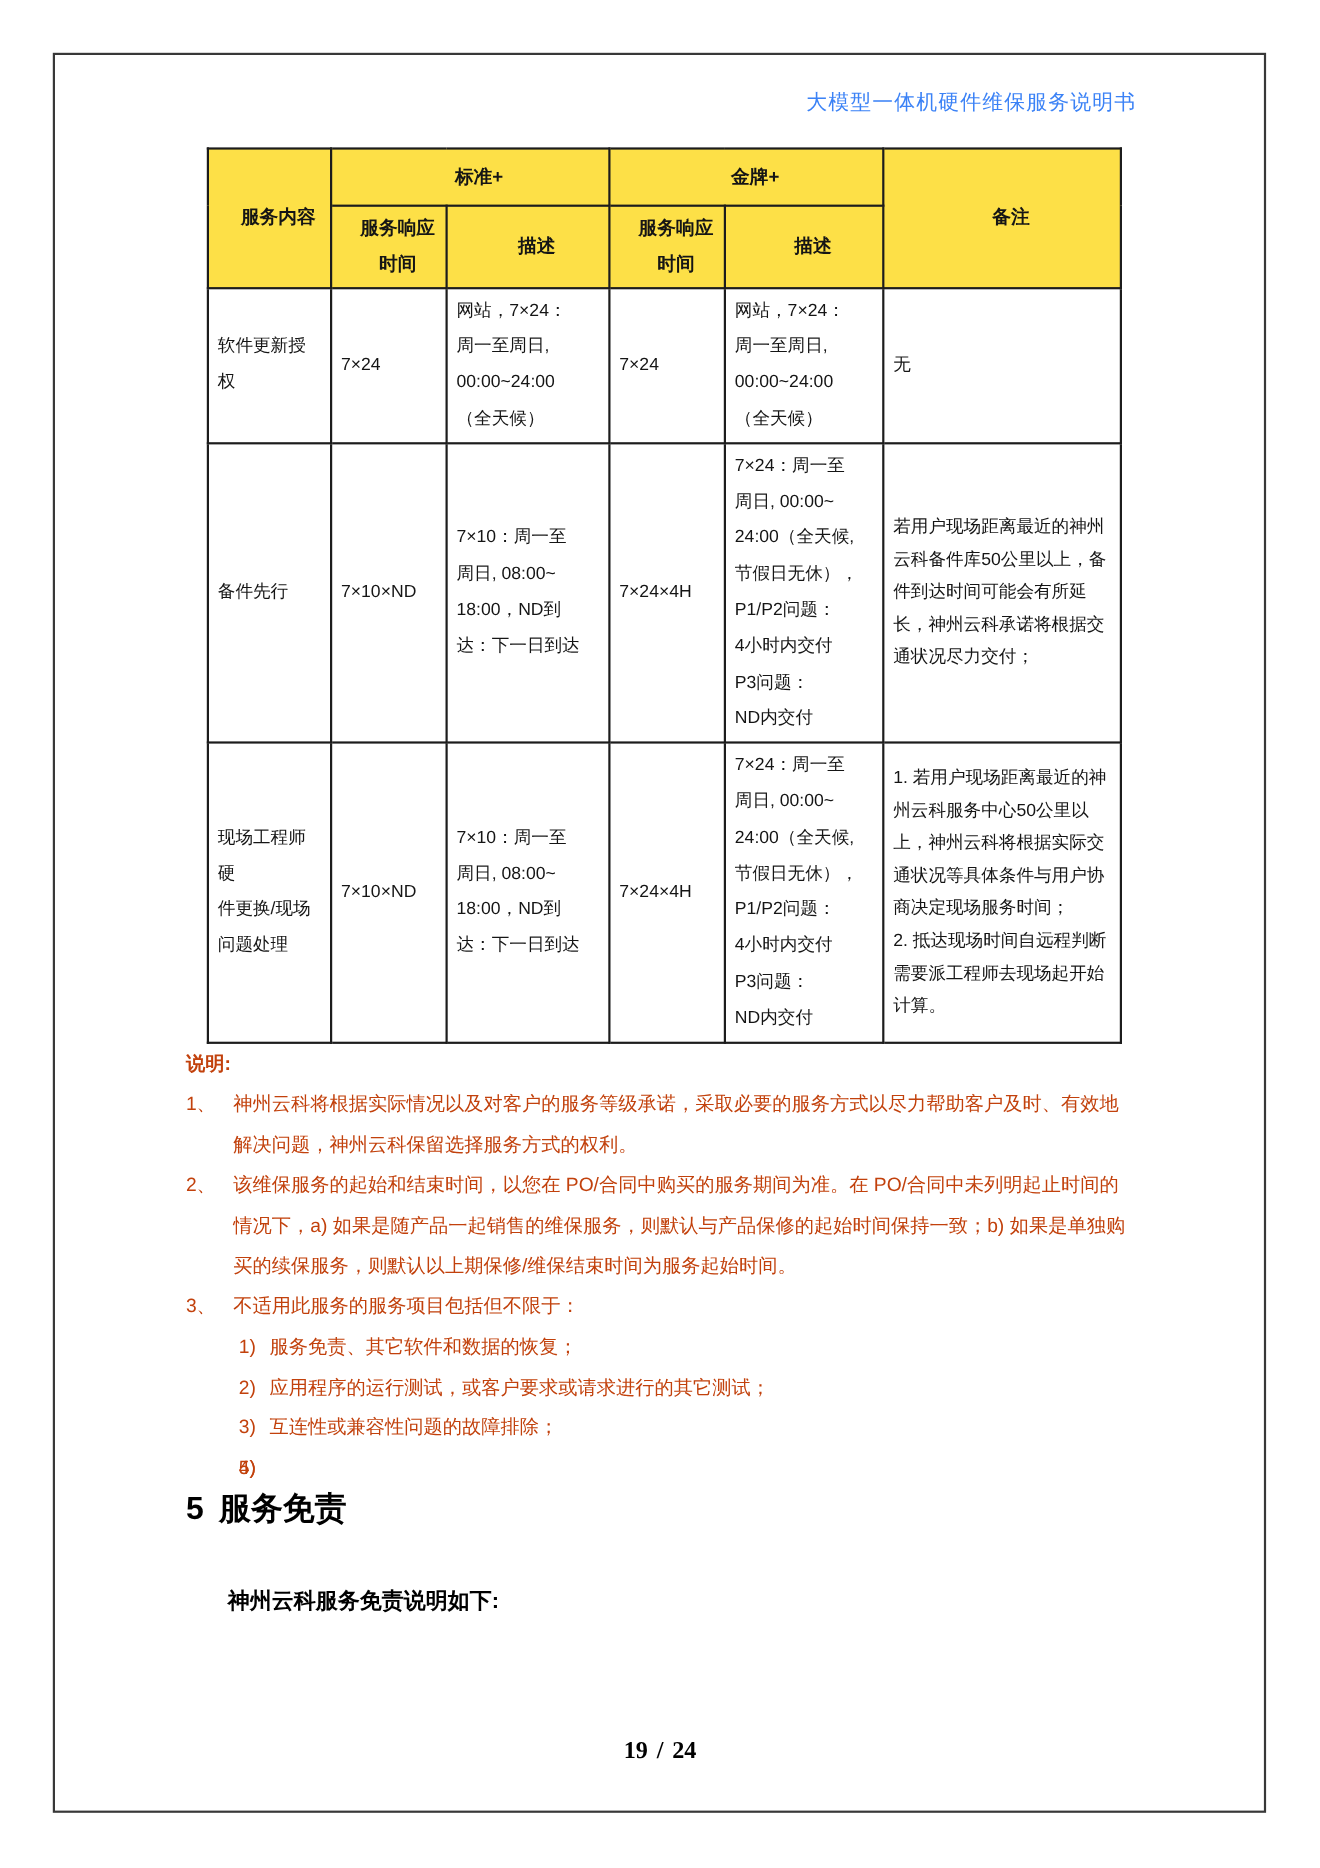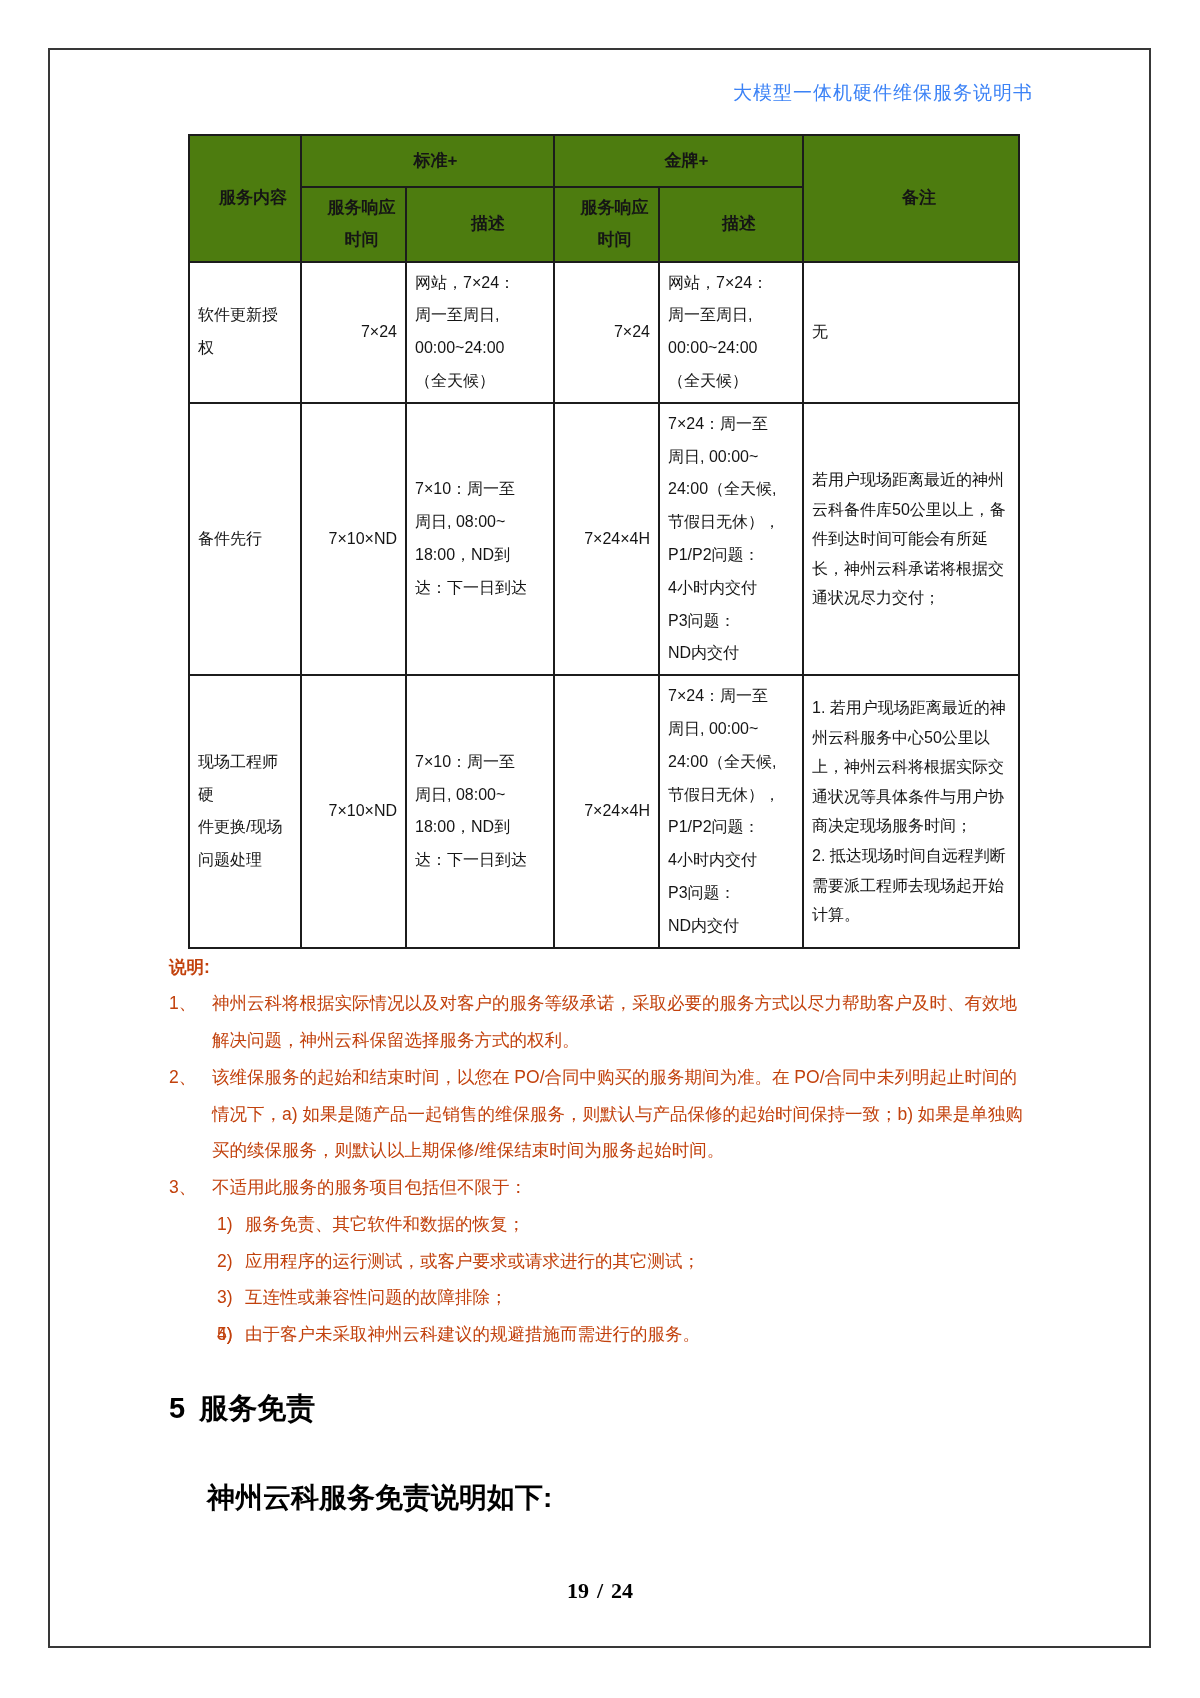--- a/index.html
+++ b/index.html
@@ -20,43 +20,43 @@
   }
   table.svc {
     border-collapse:collapse; table-layout:fixed; width:830px;
     margin:28px 0 0 19px; border:2px solid #1c1c1c;
   }
   table.svc th, table.svc td {
     border:2px solid #1c1c1c; font-size:16px; padding:4px 8px;
     vertical-align:middle; word-break:break-all;
   }
   table.svc thead th {
-    background:#4d7c0f; font-weight:bold; text-align:center;
+    background:#fde047; font-weight:bold; text-align:center;
     font-size:17px; line-height:1.9; white-space:pre-line;padding-left:24px;
   }
   .band1 th { height:52px; }
   .band2 th { height:58px; }
   td.service-cell { text-align:left; line-height:2.05; white-space:pre-line; padding-left:7px; padding-right:4px; }
-  td.resp  { text-align:right; line-height:2.0; }
+  td.resp  { text-align:left; line-height:2.0; }
   td.desc  { text-align:left; white-space:pre-line; line-height:2.05; }
   td.remark{ text-align:left; white-space:pre-line; line-height:1.85; font-size:15.5px; }
   tr.row1 td { height:118px; }
   .notes { font-size:17.5px; line-height:2.1; color:#c2410c; }
   .notes-title { font-weight:bold; }
   .note { position:relative; padding-left:43px; }
   .note-num { position:absolute; left:0; top:0; }
   .subnote { position:relative; padding-left:76px; }
   .subnote-num { position:absolute; left:48px; top:0; }
   .section-heading {
     margin-top:36px; font-size:29px; font-weight:bold; color:#000;
     display:flex; align-items:baseline;
   }
   .section-heading .num { margin-right:14px; }
   .disclaimer-intro {
-    margin-top:50px; margin-left:38px; font-size:28px; font-weight:bold; color:#000;
+    margin-top:50px; margin-left:38px; font-size:20px; font-weight:bold; color:#000;
   }
   .footer {
     position:absolute; left:50px; right:50px; top:1578px; text-align:center;
     font-family:"Liberation Serif","DejaVu Serif",serif; font-weight:bold;
     font-size:22px; color:#000;
   }
   .footer span { margin:0 4px; }
 </style>
 </head>
 <body>
@@ -173,21 +173,20 @@
         </div>
         <div class="subnote">
           <span class="subnote-num">3)</span>
           <span>互连性或兼容性问题的故障排除；</span>
         </div>
         <div class="subnote">
           <span class="subnote-num">4)</span>
         </div>
         <div class="subnote">
           <span class="subnote-num">5)</span>
-          <span>由于客户未采取神州云科建议的规避措施而需进行的服务。</span>
         </div>
       </div>
 
       <div class="section-heading">
         <span class="num">5</span>
         <span>服务免责</span>
       </div>
 
       <div class="disclaimer-intro">神州云科服务免责说明如下:</div>
 

